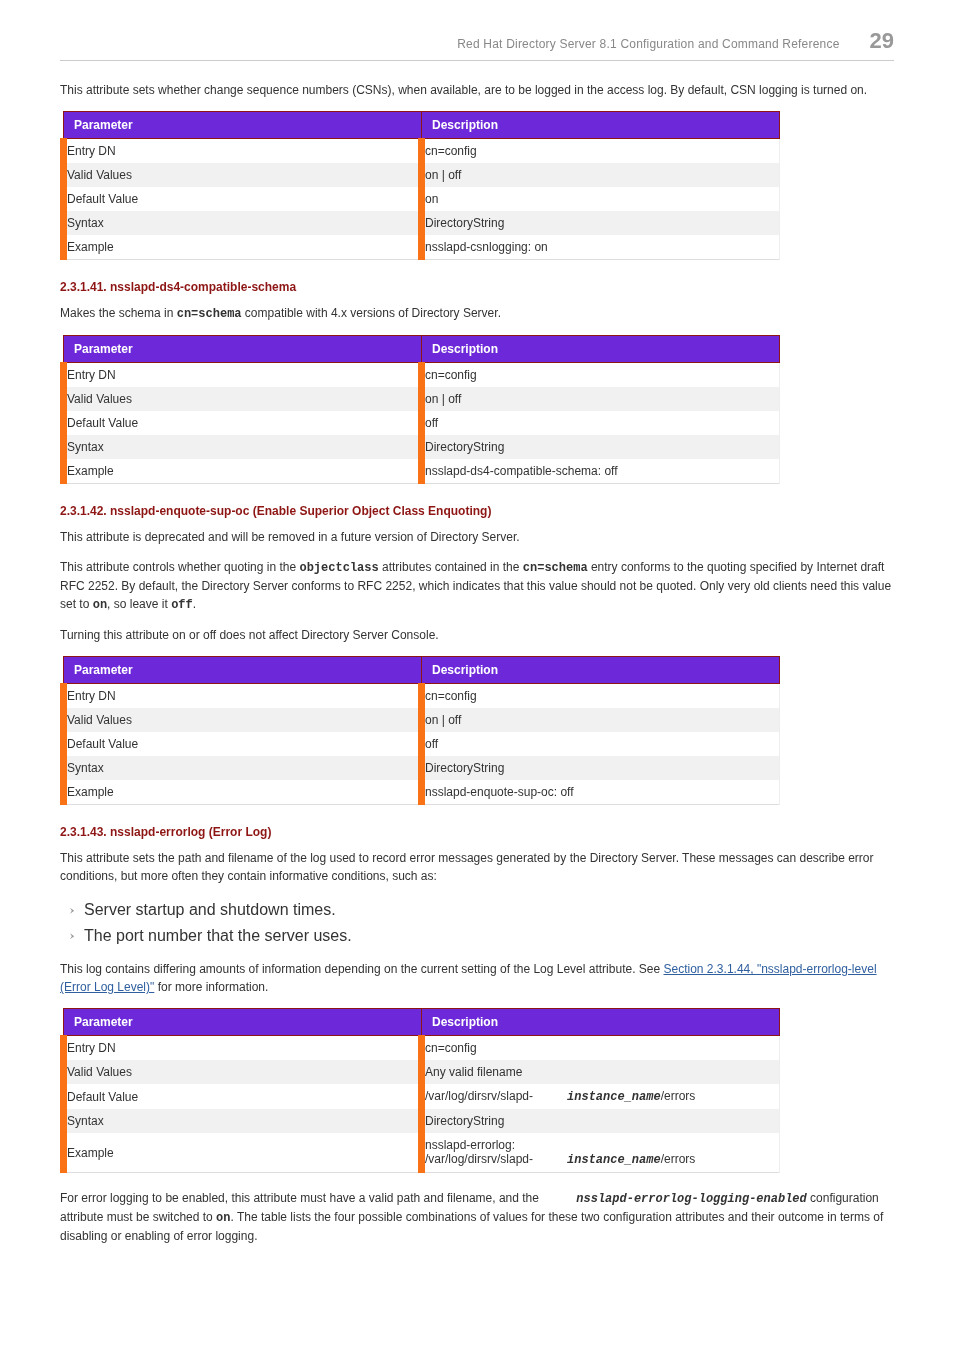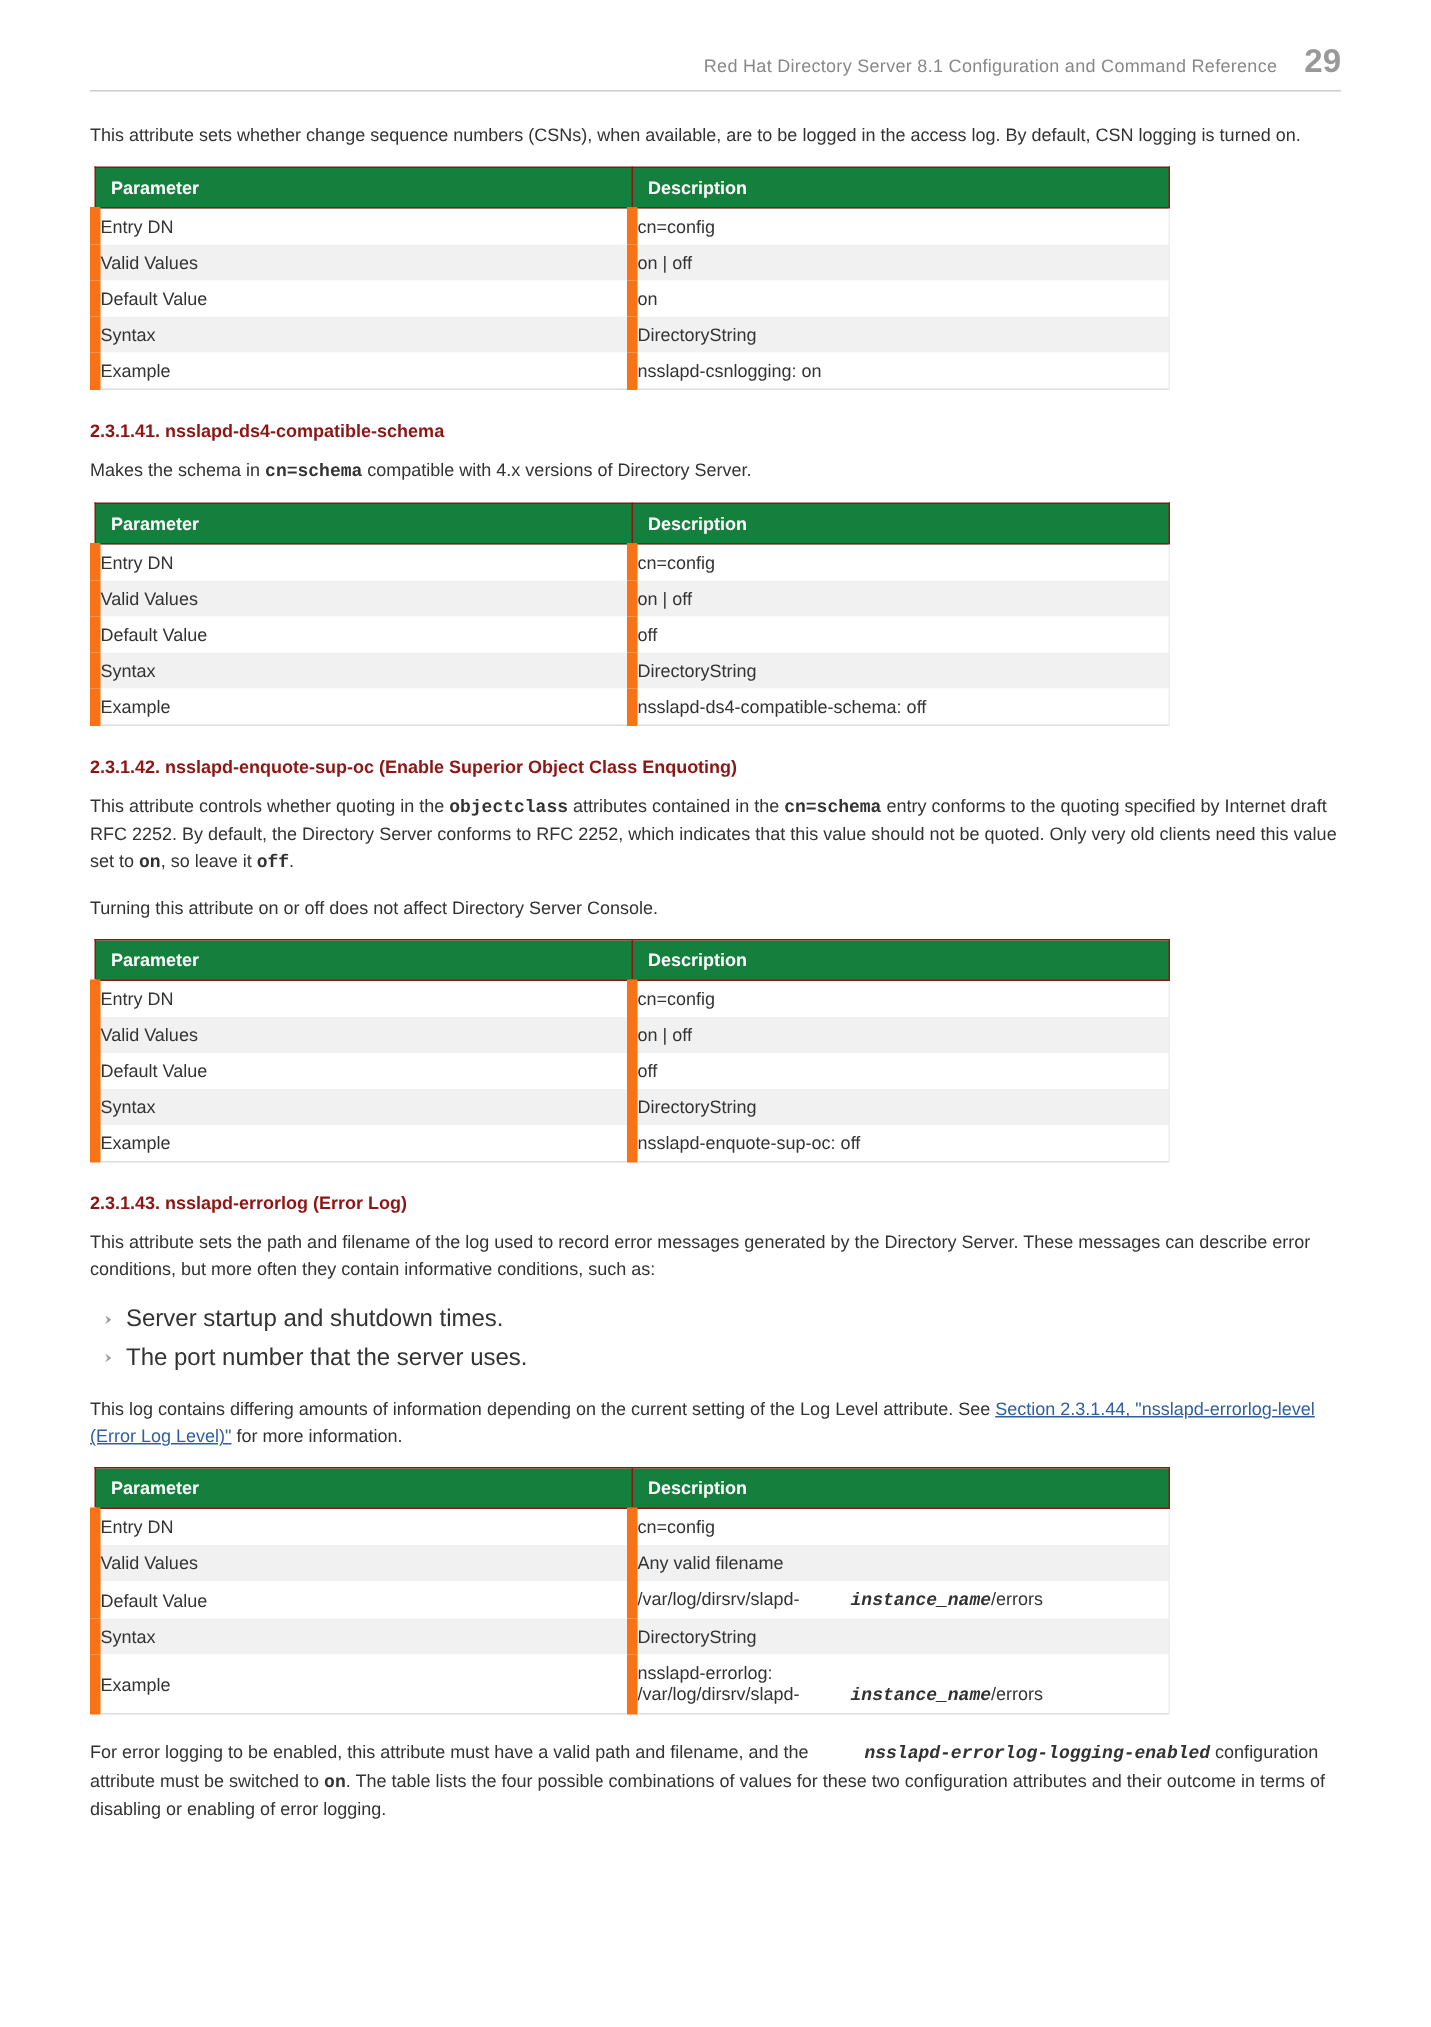--- a/index.html
+++ b/index.html
@@ -16,21 +16,21 @@
     box-sizing: border-box;
     padding: 28px 60px 40px 60px;
   }
   .header-bar {
     border-bottom: 1px solid #ccc;
     padding-bottom: 6px;
     margin-bottom: 20px;
     display: flex;
     justify-content: flex-end;
     align-items: baseline;
-    gap: 18px;
+    gap: 30px;
   }
   .header-title {
     color: #888;
     font-size: 12px;
     letter-spacing: 0.2px;
   }
   .page-num {
     color: #999;
     font-size: 22px;
     font-weight: bold;
@@ -44,21 +44,21 @@
   .mono { font-family: "Courier New", Courier, monospace; font-weight: bold; }
   .mono-i { font-family: "Courier New", Courier, monospace; font-weight: bold; font-style: italic; margin-left: 34px; }
   table.param {
     width: 720px;
     border-collapse: collapse;
     margin: 8px 0 16px 0;
     border: 1px solid #ddd;
     font-size: 12px;
   }
   table.param th {
-    background: #15803d;
+    background: #6d28d9;
     color: #fff;
     text-align: left;
     padding: 6px 10px;
     font-weight: bold;
     border: 1px solid #8d1614;
     width: 50%;
     margin-left: 38px;
   }
   table.param td {
     padding: 5px 0;
@@ -165,20 +165,21 @@
           <td>DirectoryString</td>
         </tr>
     <tr class="row-white">
           <td>Example</td>
           <td>nsslapd-ds4-compatible-schema: off</td>
         </tr>
   </tbody>
     </table>
 
   <h3 class="sect">2.3.1.42. nsslapd-enquote-sup-oc (Enable Superior Object Class Enquoting)</h3>
+  <p class="body">This attribute is deprecated and will be removed in a future version of Directory Server.</p>
   <p class="body">
     <span>This attribute controls whether quoting in the </span><span class="mono">objectclass</span><span> attributes contained in the </span><span class="mono">cn=schema</span><span> entry conforms to the quoting specified by Internet draft RFC 2252. By default, the Directory Server conforms to RFC 2252, which indicates that this value should not be quoted. Only very old clients need this value set to </span><span class="mono">on</span><span>, so leave it </span><span class="mono">off</span><span>.</span>
   </p>
   <p class="body">Turning this attribute on or off does not affect Directory Server Console.</p>
 
   <table class="param">
     <tbody>
         <tr>
       <th>Parameter</th>
       <th>Description</th>

